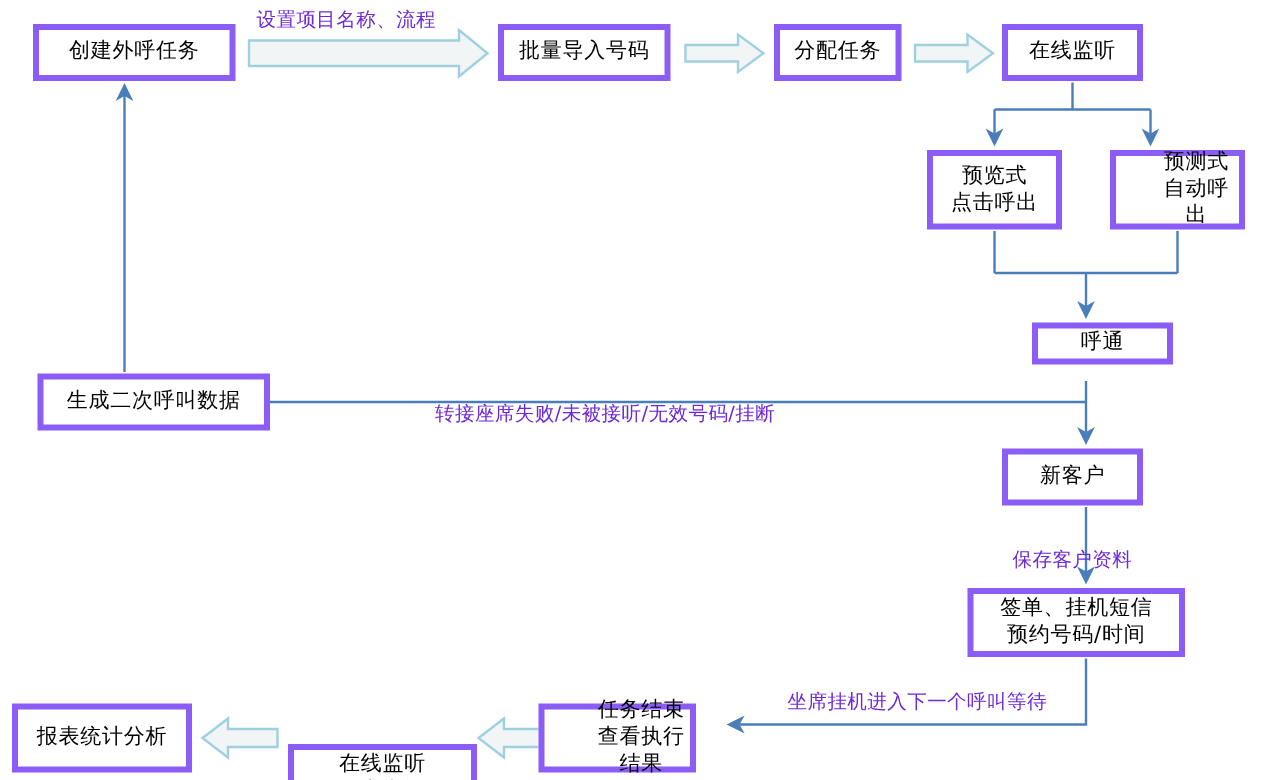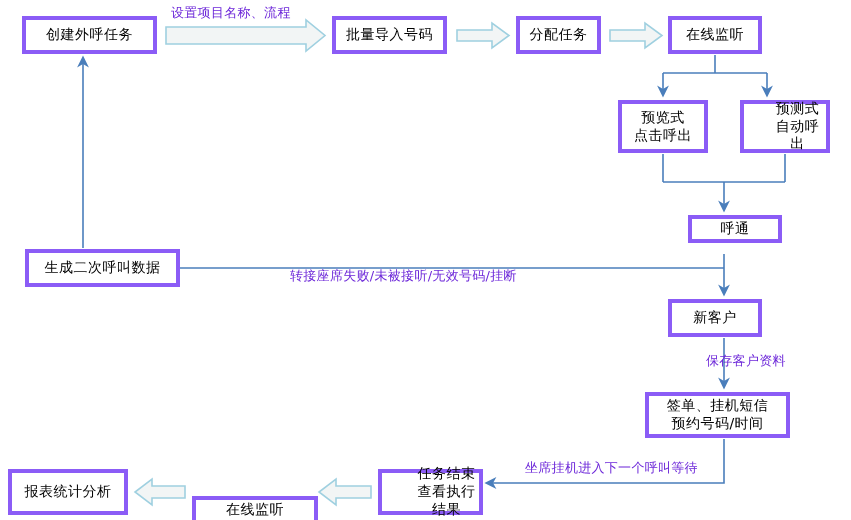--- a/index.html
+++ b/index.html
@@ -118,29 +118,29 @@
 
   <div class="node" style="left:668px; top:215px; width:94px; height:28px;margin-left:20px;">呼通</div>
 
   <div class="node" style="left:645px; top:392px; width:145px; height:46px;">签单、挂机短信
 预约号码/时间</div>
 
   <div class="node" style="left:668px; top:299px; width:94px; height:38px;">新客户</div>
 
   <div class="node" style="left:10px; top:249px; width:155px; height:38px;margin-left:15px;">生成二次呼叫数据</div>
 
-  <div class="node" style="left:378px; top:469px; width:105px; height:46px;padding-left:32px;">任务结束
+  <div class="node" style="left:359px; top:469px; width:105px; height:46px;padding-left:32px;">任务结束
 查看执行结果</div>
 
   <div class="node" style="left:192px; top:496px; width:126px; height:46px;">在线监听
 录音点评</div>
 
   <div class="node" style="left:8px; top:469px; width:120px; height:46px;">报表统计分析</div>
 
   <div class="edge-label" style="left:171px; top:4px;">设置项目名称、流程</div>
 
   <div class="edge-label" style="left:290px; top:244px;margin-top:23px;">转接座席失败/未被接听/无效号码/挂断</div>
 
-  <div class="edge-label" style="left:675px; top:352px;margin-left:31px;">保存客户资料</div>
+  <div class="edge-label" style="left:675px; top:364px;">保存客户资料</div>
 
   <div class="edge-label" style="left:525px; top:459px;">坐席挂机进入下一个呼叫等待</div>
 
 </div>
 
 </body></html>

